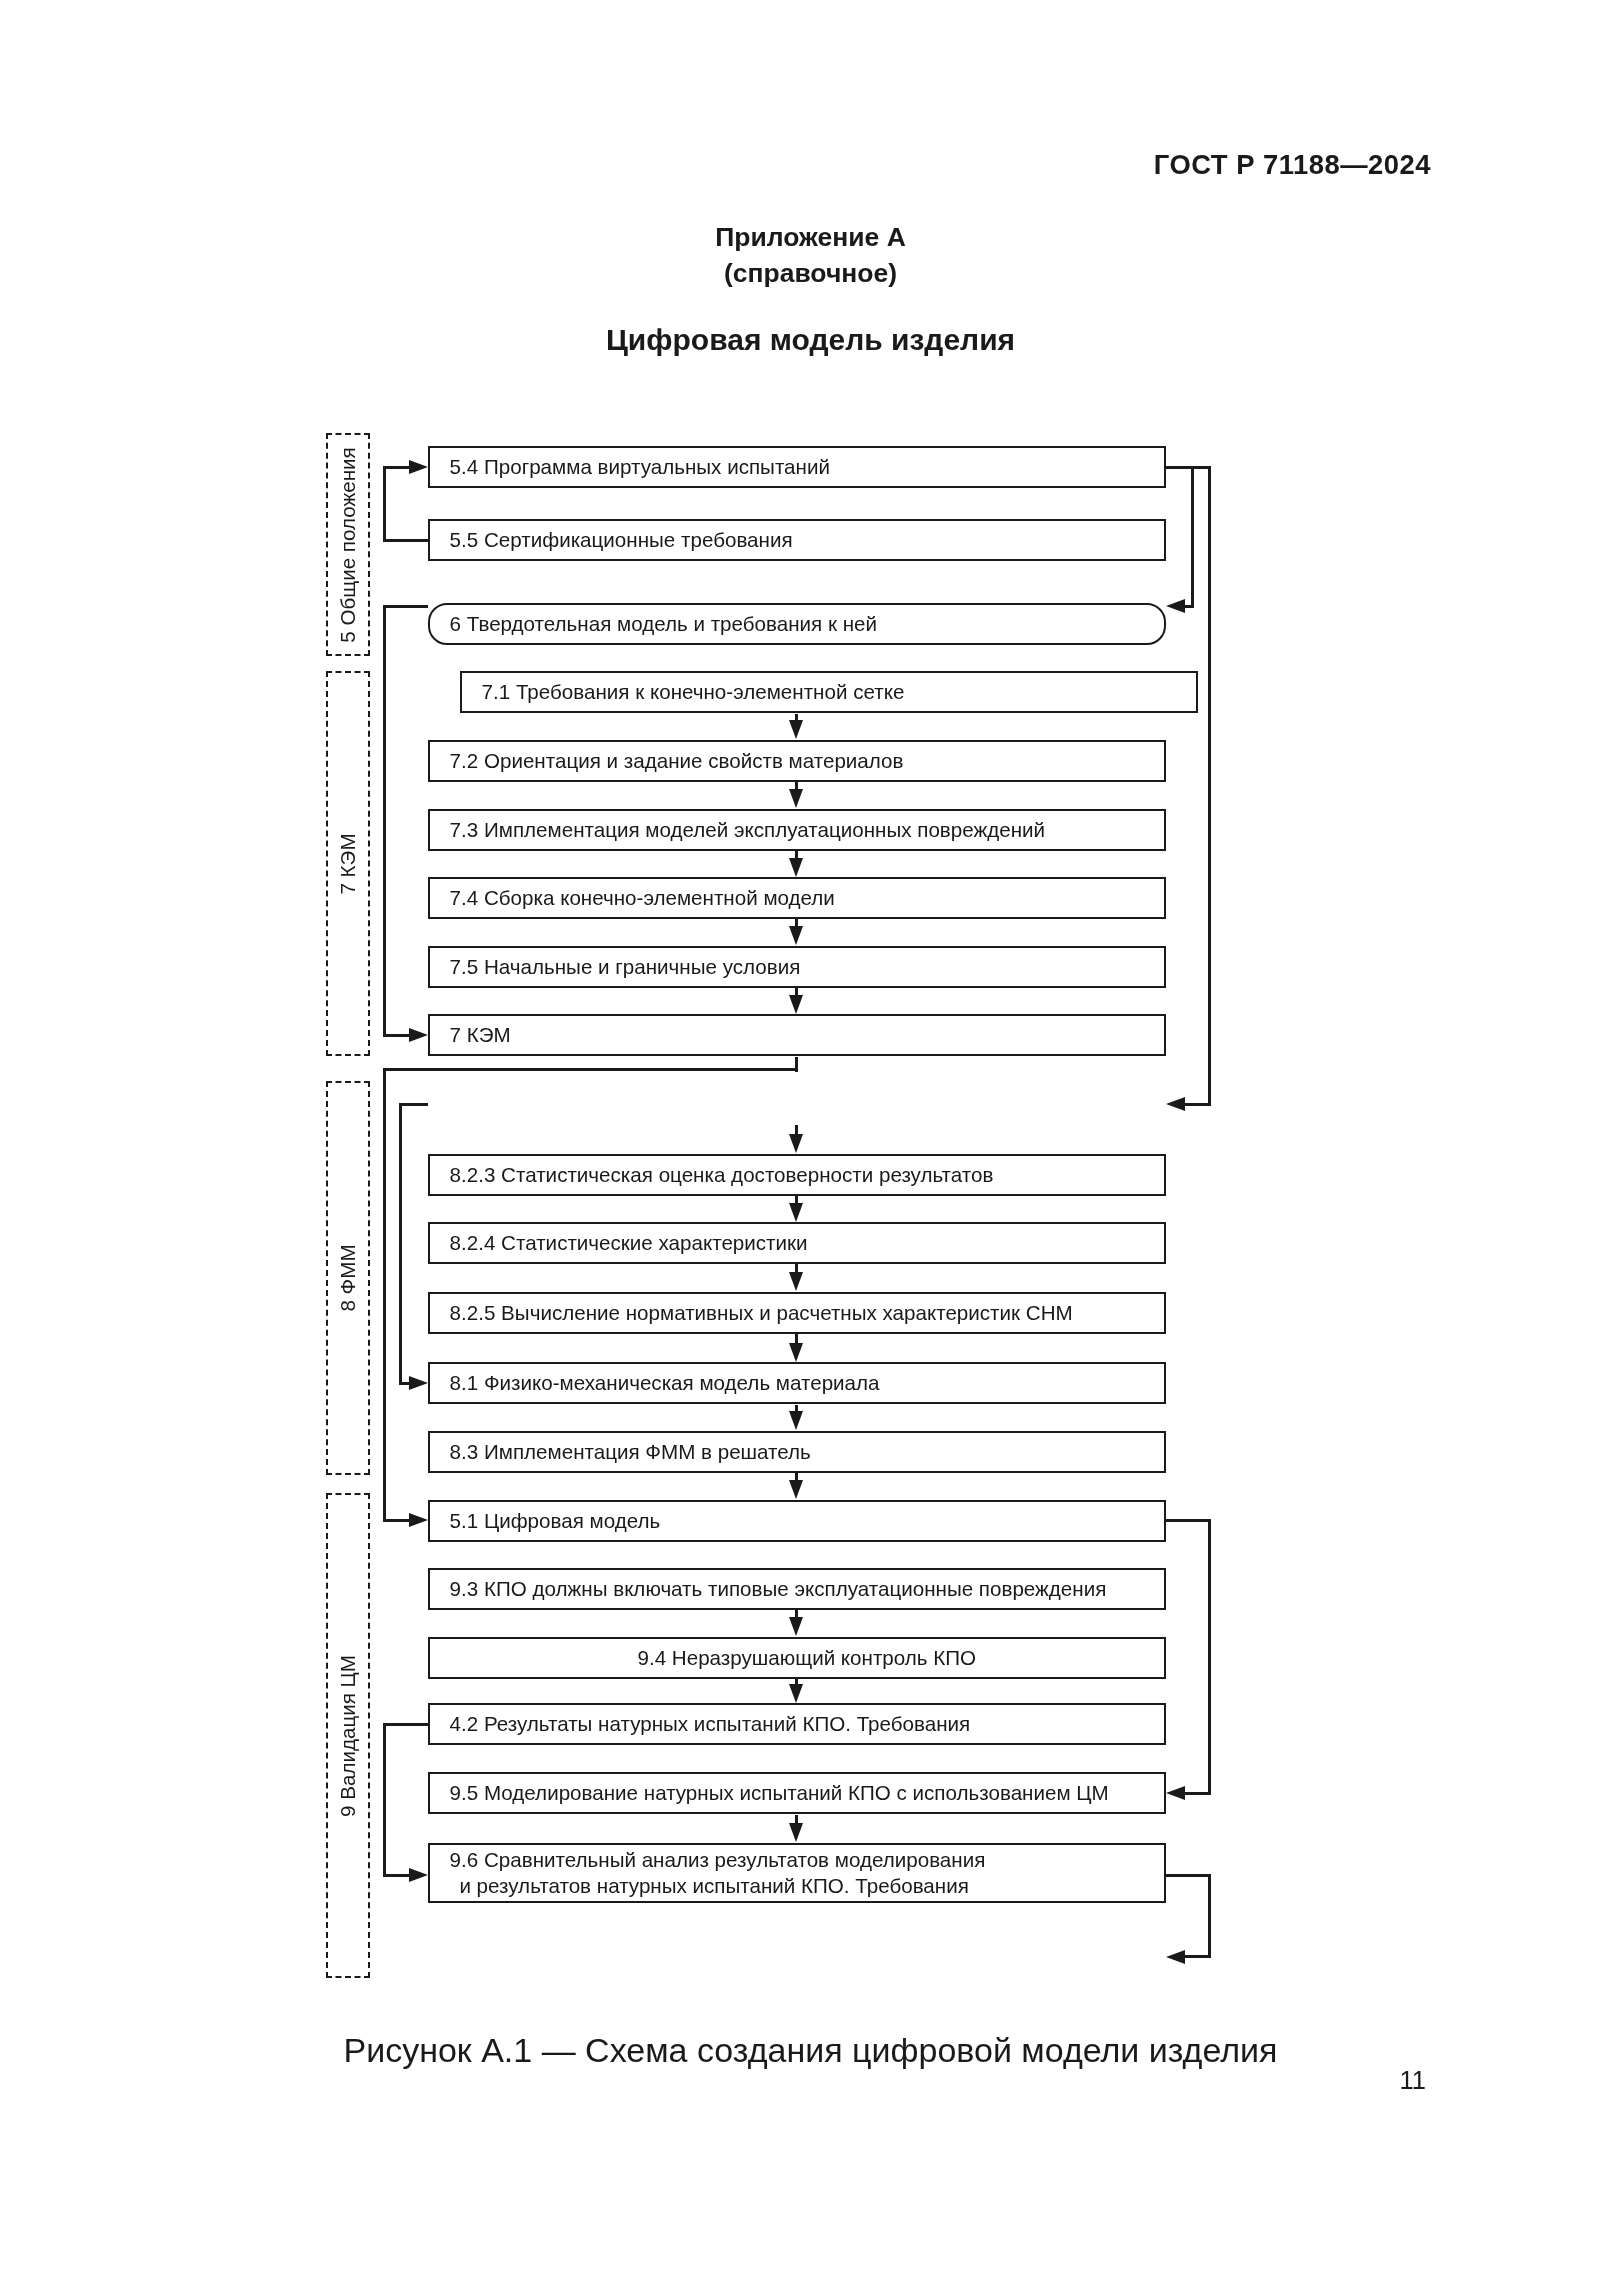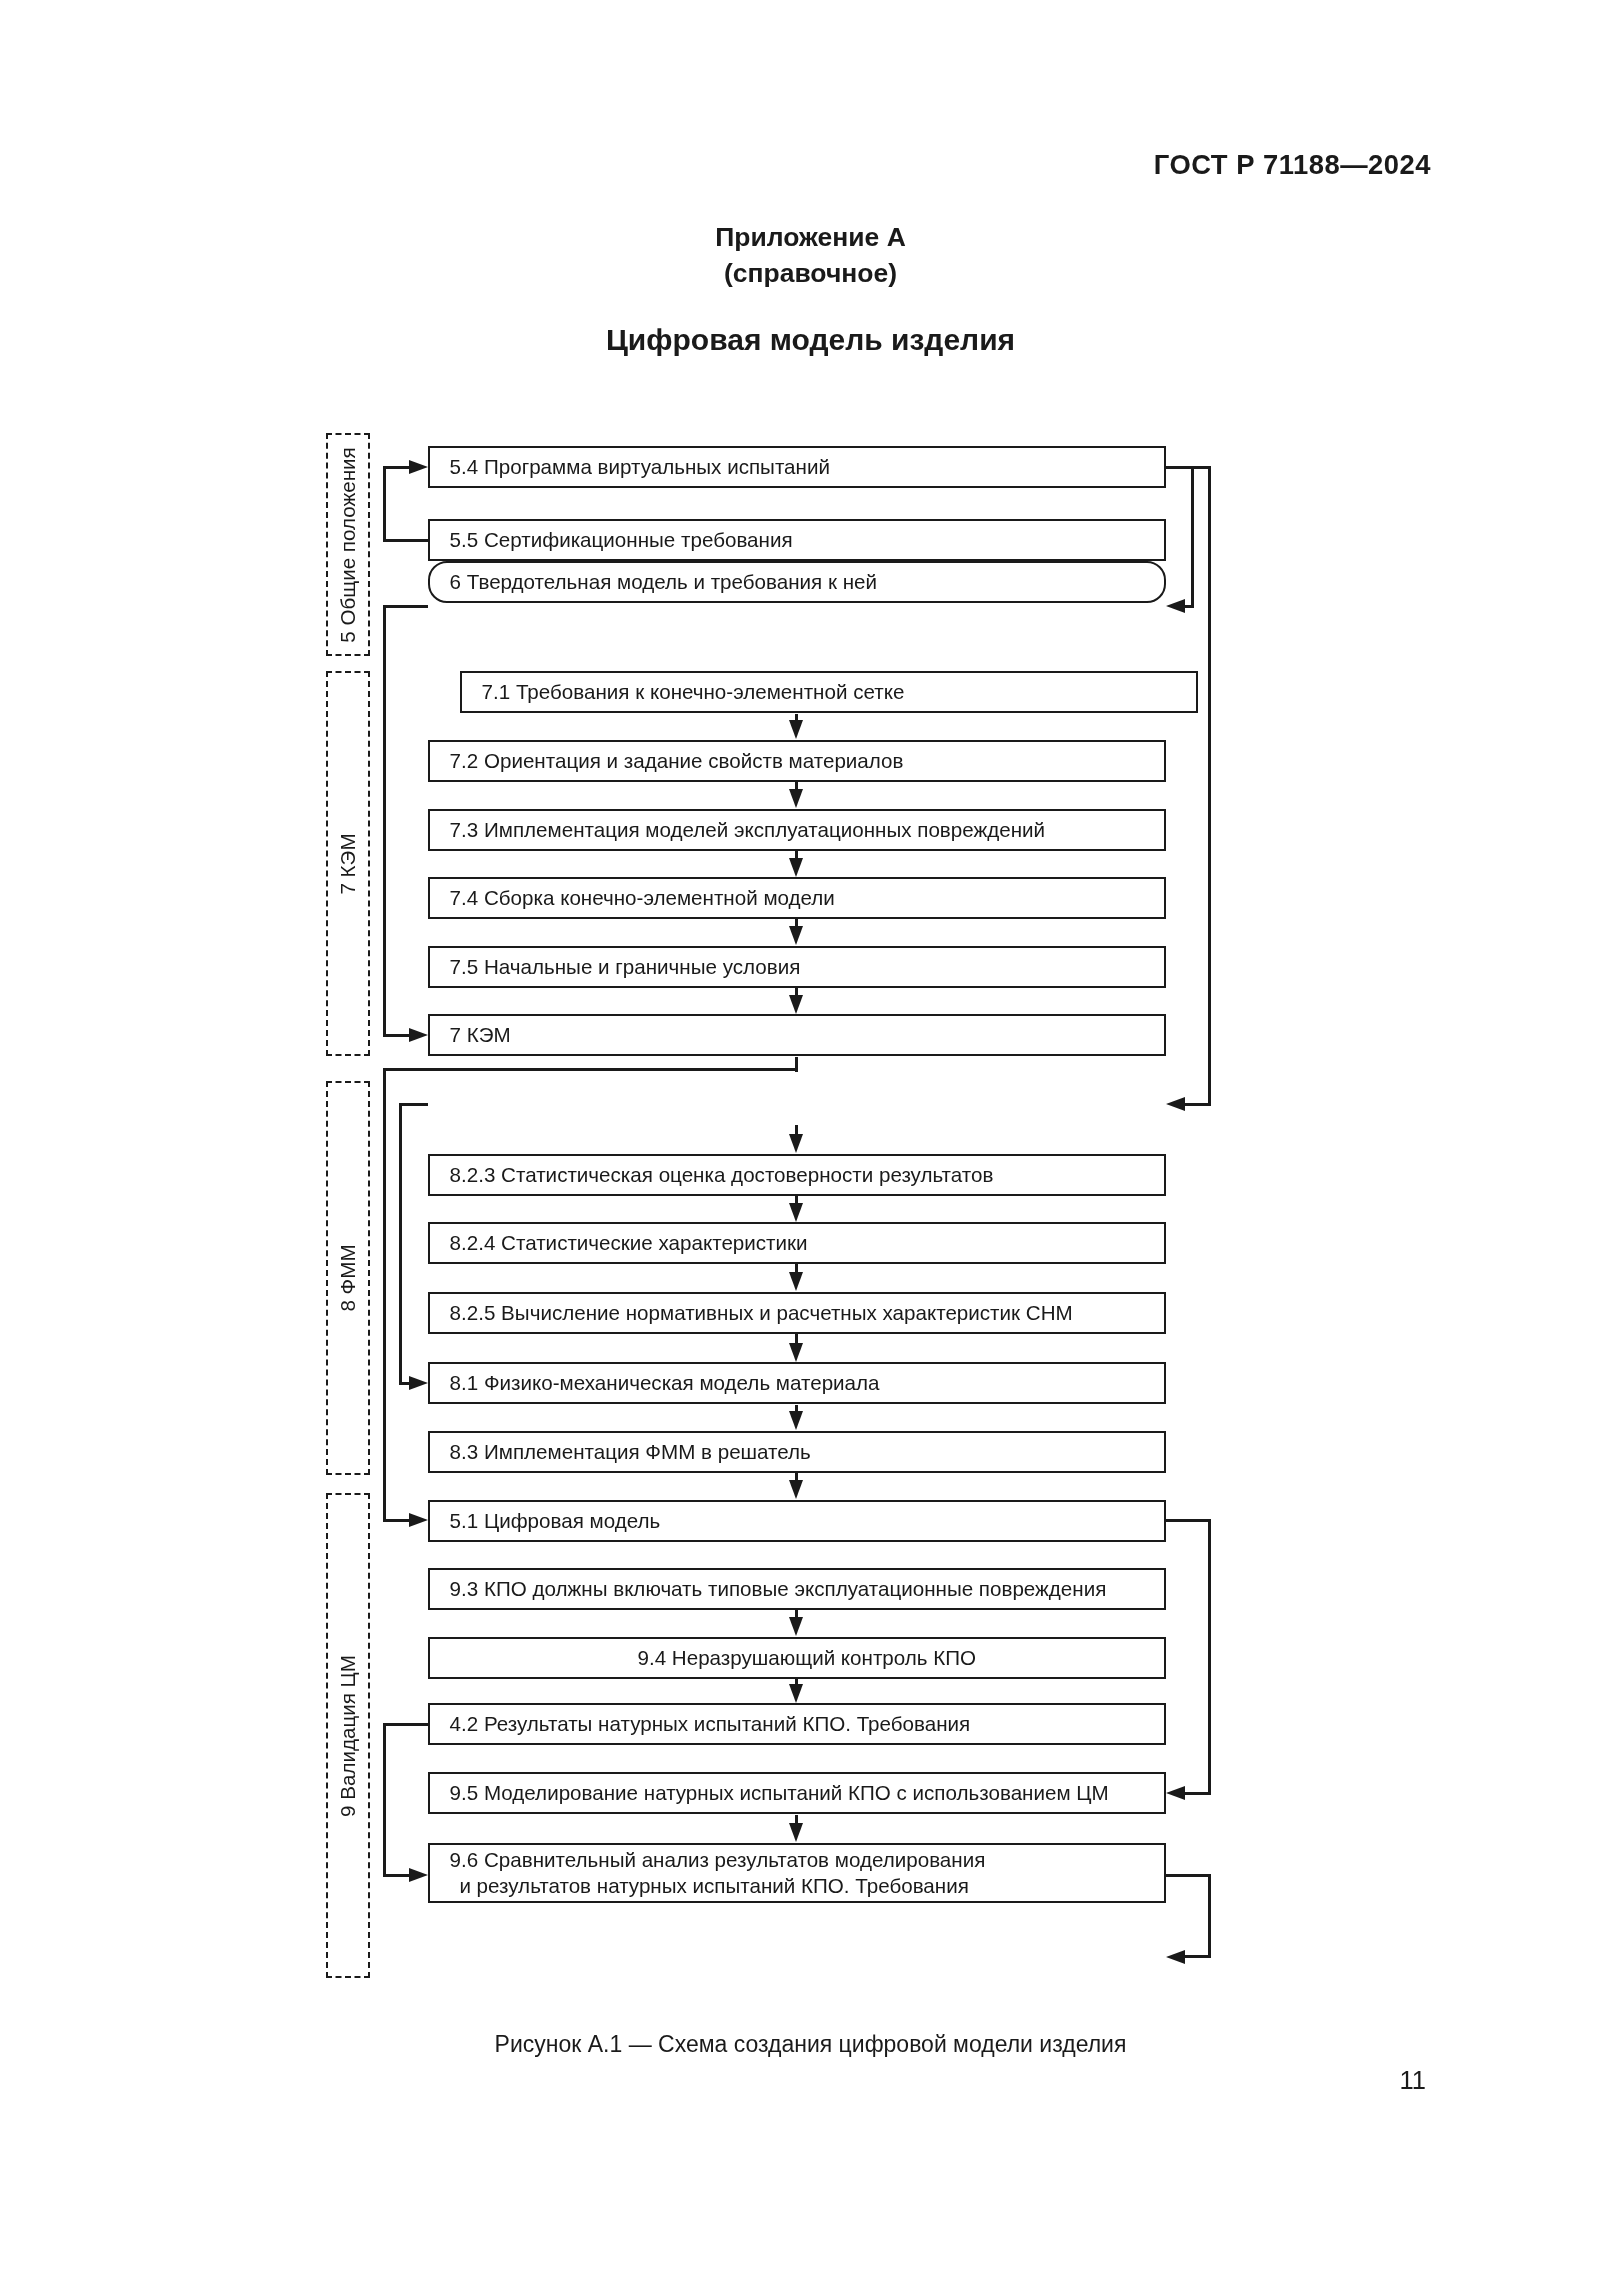--- a/index.html
+++ b/index.html
@@ -6,21 +6,21 @@
   .page{
     position:relative;width:1621px;height:2293px;background:#ffffff;
     font-family:"Liberation Sans", sans-serif;color:#1a1a1a;overflow:hidden;
   }
   .hdr{position:absolute;left:0;top:149px;width:1431px;text-align:right;
        font-size:27.4px;font-weight:bold;letter-spacing:0.5px;}
   .centerblock{position:absolute;left:46px;width:1529px;text-align:center;}
   .app-title{top:222px;font-size:26.5px;font-weight:bold;}
   .app-sub{top:258px;font-size:26.5px;font-weight:bold;}
   .fig-title{top:323px;font-size:30px;font-weight:bold;}
-  .caption{top:2031px;font-size:23px;font-weight:normal;}
+  .caption{top:2031px;font-size:34px;font-weight:normal;}
   .pagenum{position:absolute;left:0;top:2066px;width:1426px;text-align:right;font-size:25.5px;}
 
   .box{
     position:absolute;left:428px;width:738px;height:42px;
     border:2.9px solid #1a1a1a;background:#fff;box-sizing:border-box;
     display:flex;flex-direction:column;justify-content:center;
     padding-left:19.6px;font-size:20.6px;line-height:1.25;white-space:nowrap;
   }
   .box.tall{height:60px;}
   .box .l2{padding-left:9.8px;}
@@ -66,21 +66,21 @@
   <div class="bracket" style="top:1493px;height:485px;">
     <span class="blabel">9 Валидация ЦМ</span>
   </div>
 
   <div class="box" style="top:446px;">
       <span>5.4 Программа виртуальных испытаний</span>
     </div>
   <div class="box" style="top:519px;">
       <span>5.5 Сертификационные требования</span>
     </div>
-  <div class="box" style="top:561px;border-radius:19px;">
+  <div class="box" style="top:603px;border-radius:19px;">
       <span>6 Твердотельная модель и требования к ней</span>
     </div>
   <div class="box" style="top:671px;margin-left:32px;">
       <span>7.1 Требования к конечно-элементной сетке</span>
     </div>
   <div class="box" style="top:740px;">
       <span>7.2 Ориентация и задание свойств материалов</span>
     </div>
   <div class="box" style="top:809px;">
       <span>7.3 Имплементация моделей эксплуатационных повреждений</span>

